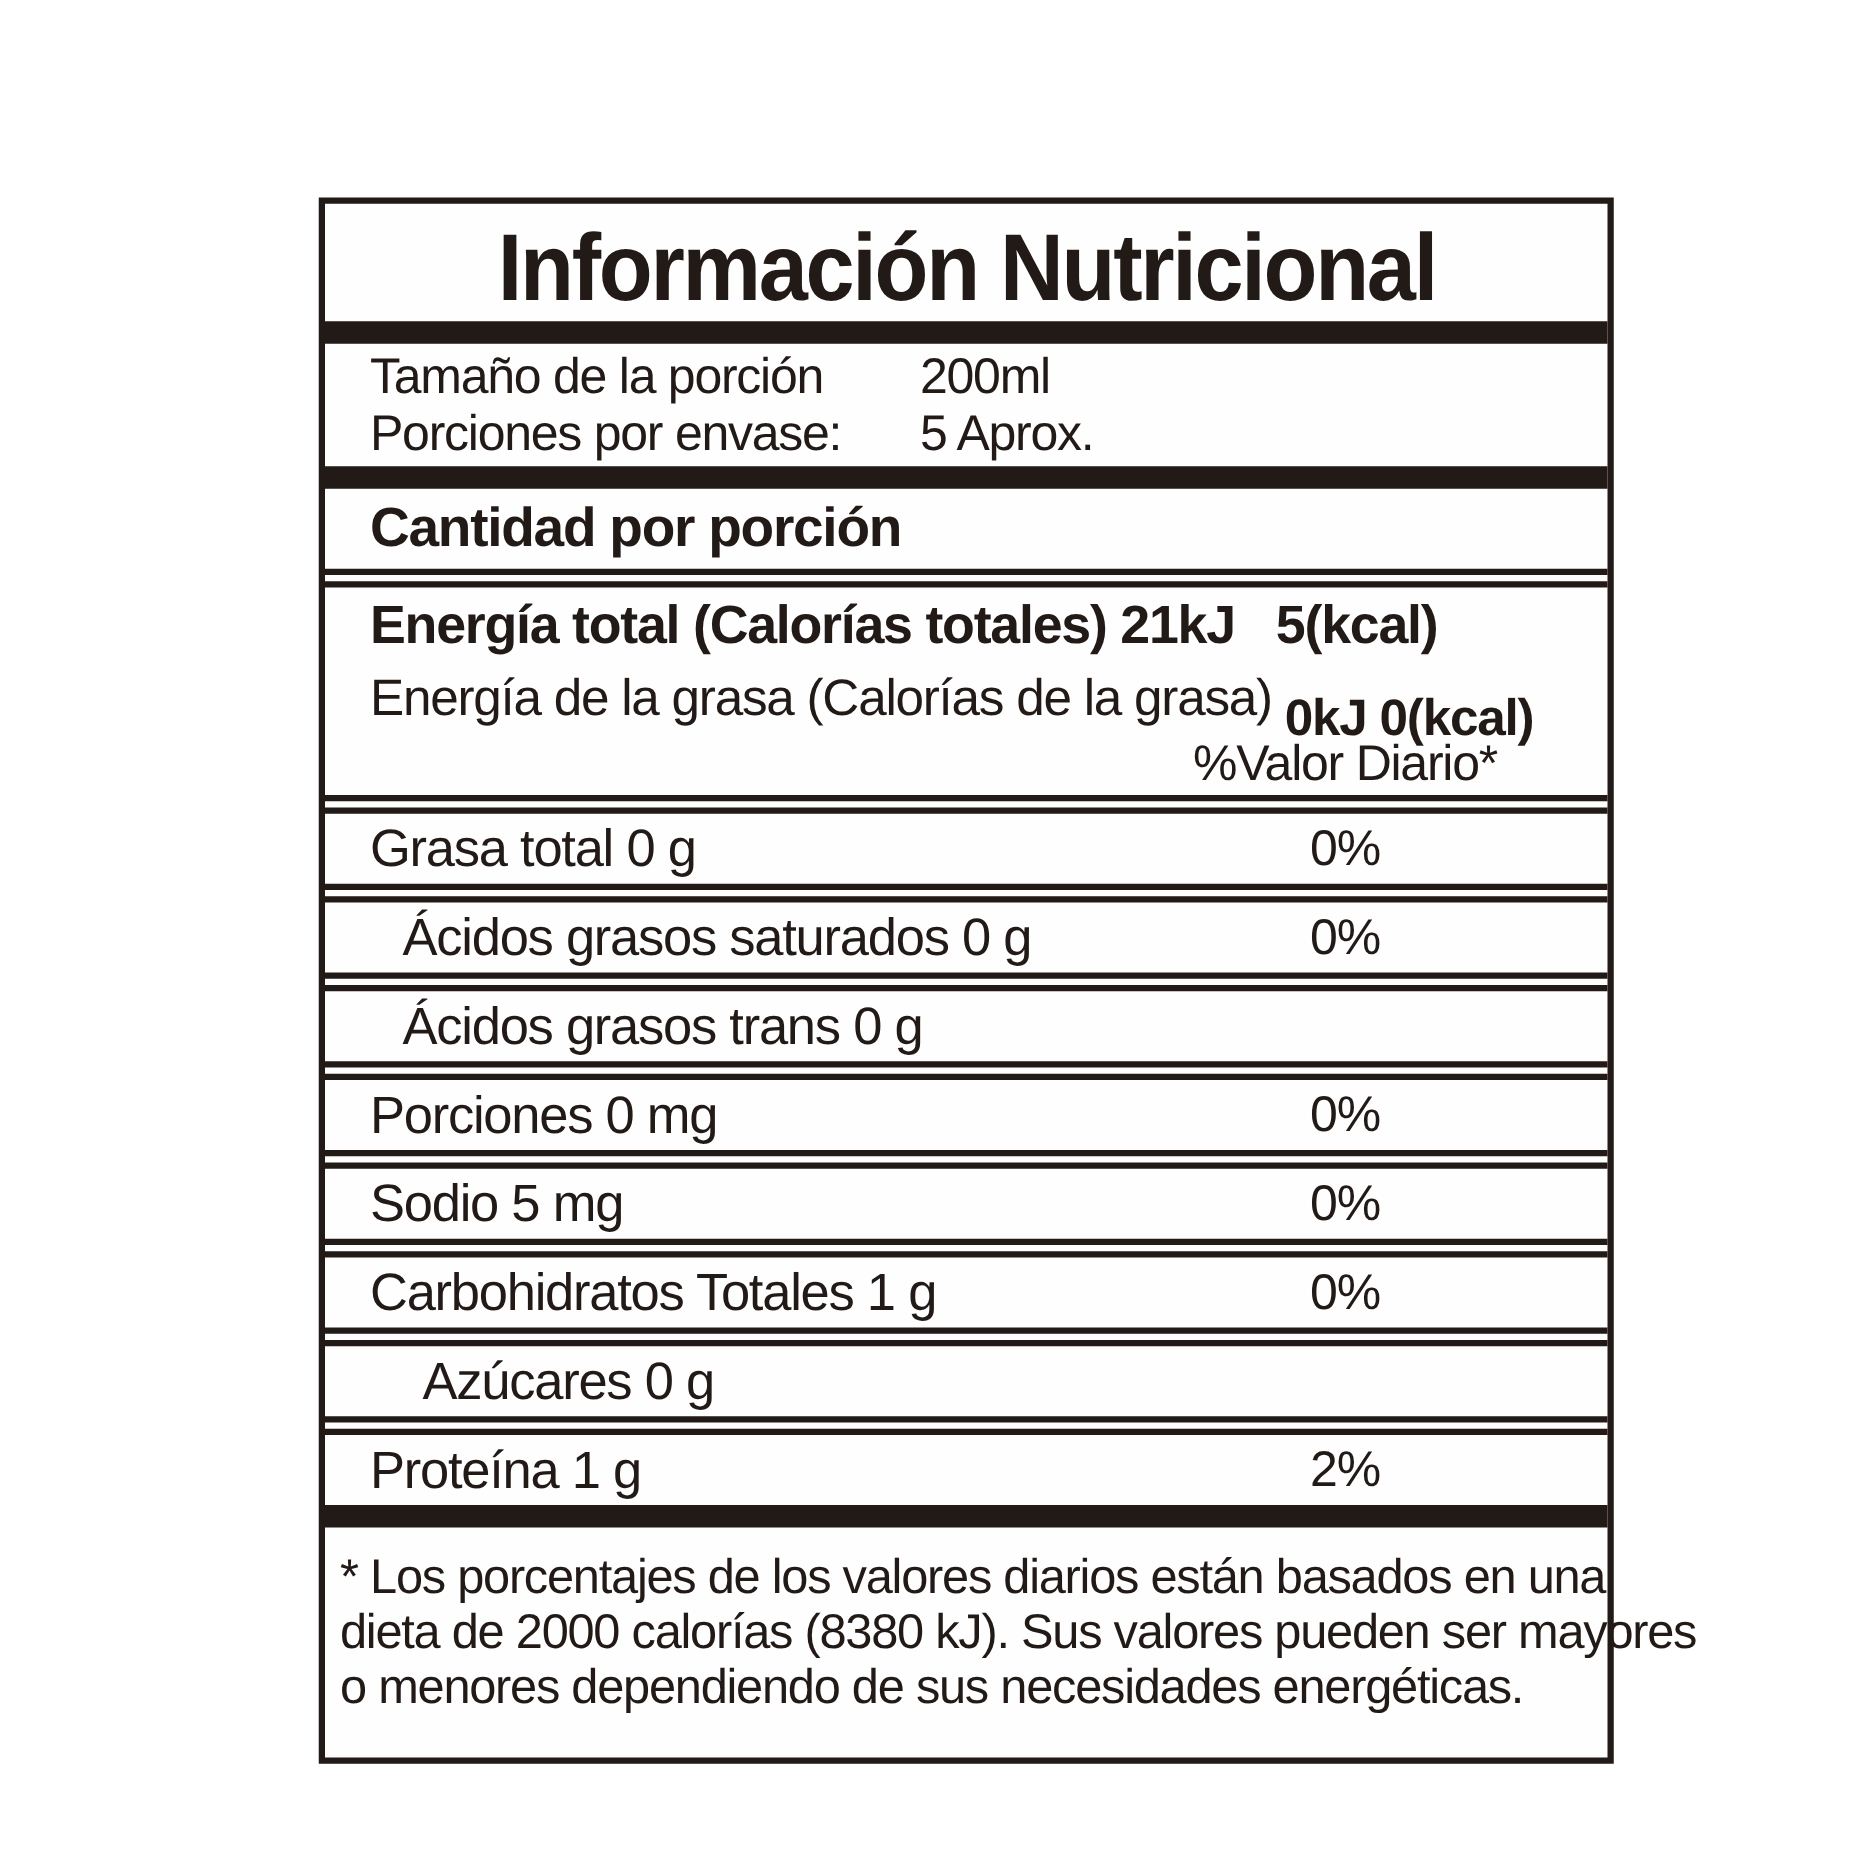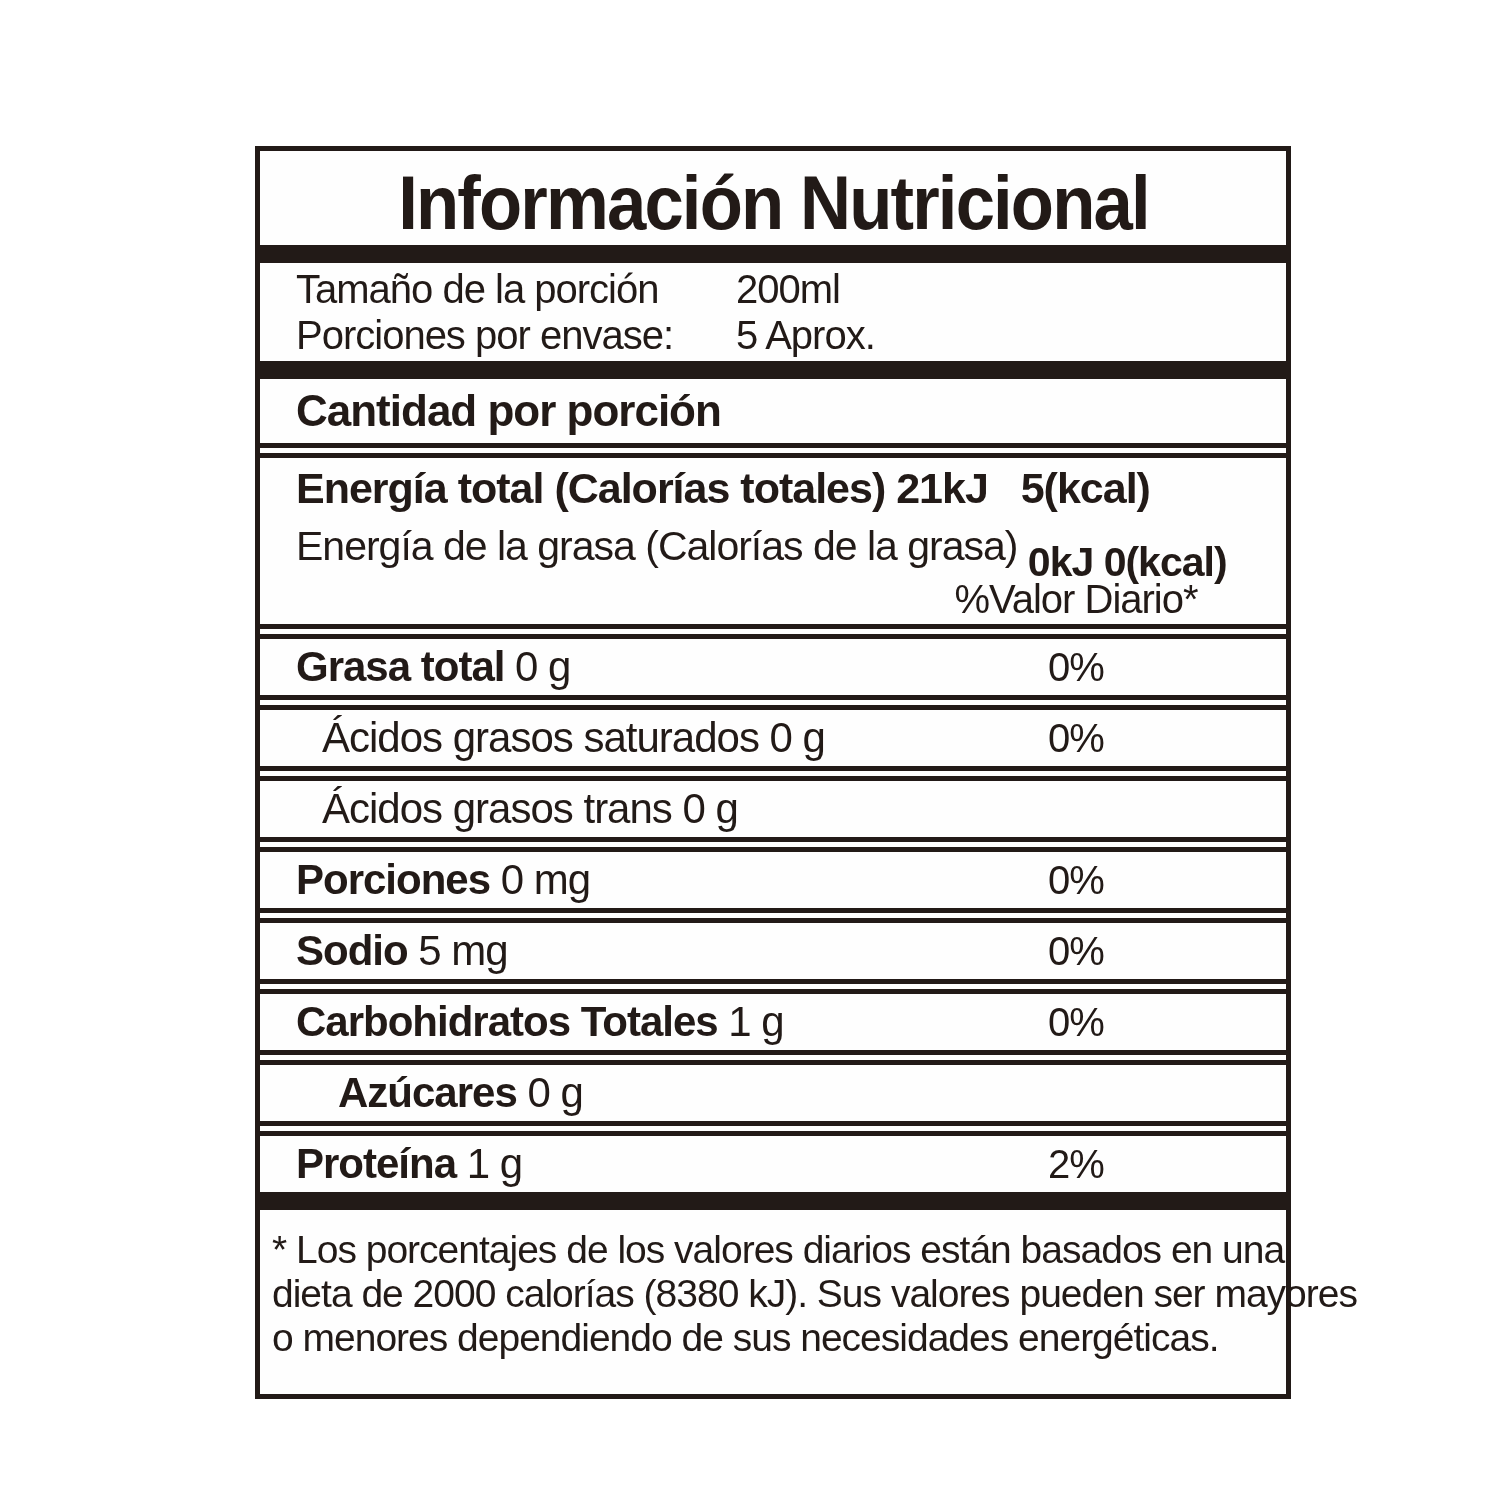--- a/index.html
+++ b/index.html
@@ -6,21 +6,21 @@
   body{
     width:1500px;height:1500px;
     background:#ffffff;
     font-family:"Liberation Sans", sans-serif;
     color:#221a17;
     position:relative;
     overflow:hidden;
   }
   .label{
     position:absolute;
-    left:255px; top:146px;
+    left:255px; top:158px;
     width:1036px; height:1253px;
     box-sizing:border-box;
     border:5px solid #221a17;
     background:#fefefe;
     display:flex;
     flex-direction:column;
   }
   .title-row{
     height:94px;
     display:flex;align-items:center;justify-content:center;
@@ -95,21 +95,21 @@
   .nrow{
     height:56px;
     display:flex;align-items:center;
     font-size:42px;
     letter-spacing:-1px;
   }
   .nname{flex:1;}
   .nname.ind0{padding-left:36px;}
   .nname.ind1{padding-left:62px;}
   .nname.ind2{padding-left:78px;}
-  .nname b{font-weight:bold;}
+  .nname b{font-weight:normal;}
   .nname .amount{font-weight:normal;}
   .footnote{
     flex:1;
     padding:18px 20px 0 12px;
     font-size:39px;
     letter-spacing:-1px;
     line-height:44px;
   }
   .footnote-line{white-space:nowrap;}
 </style>

